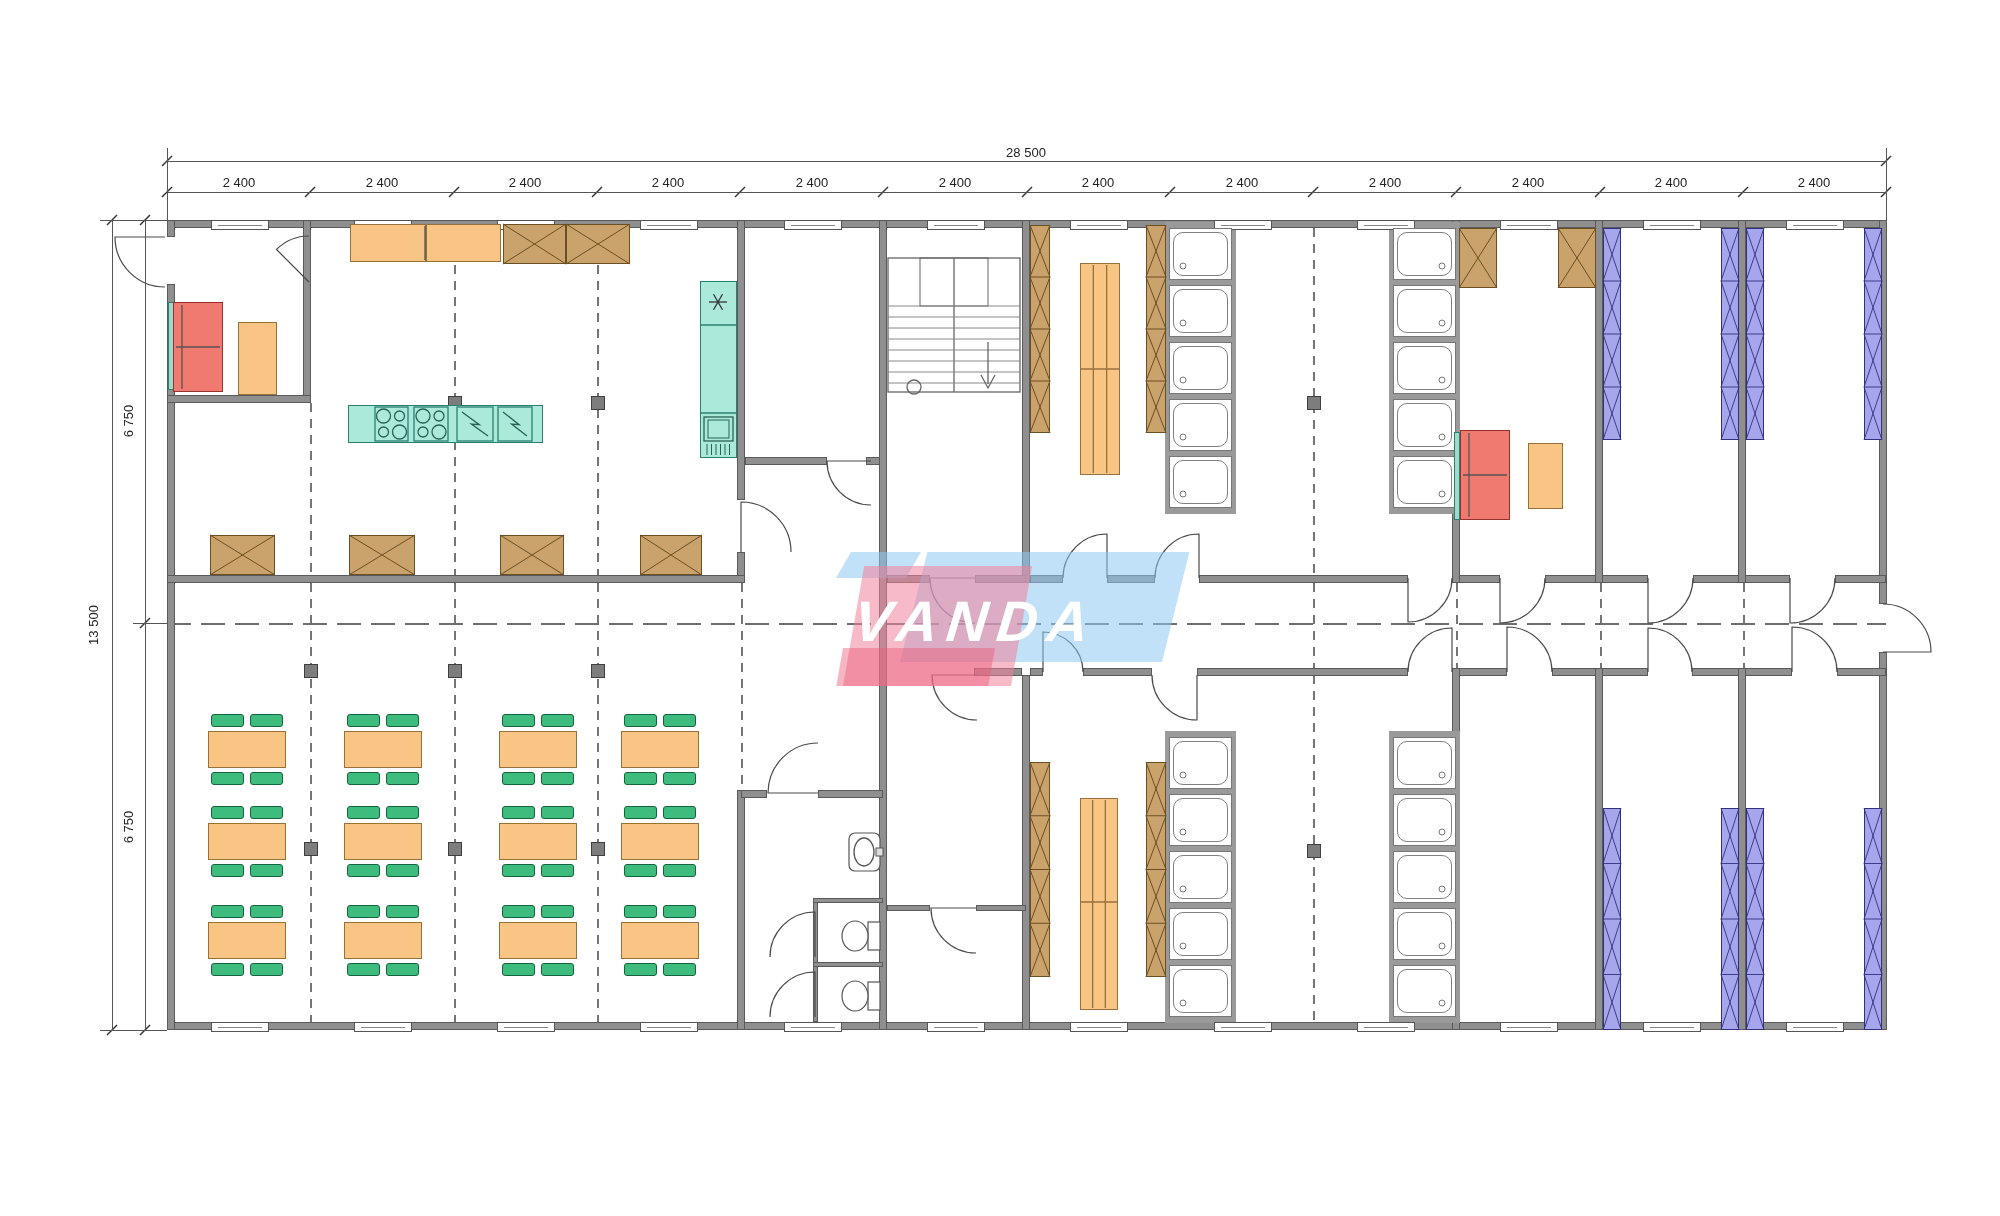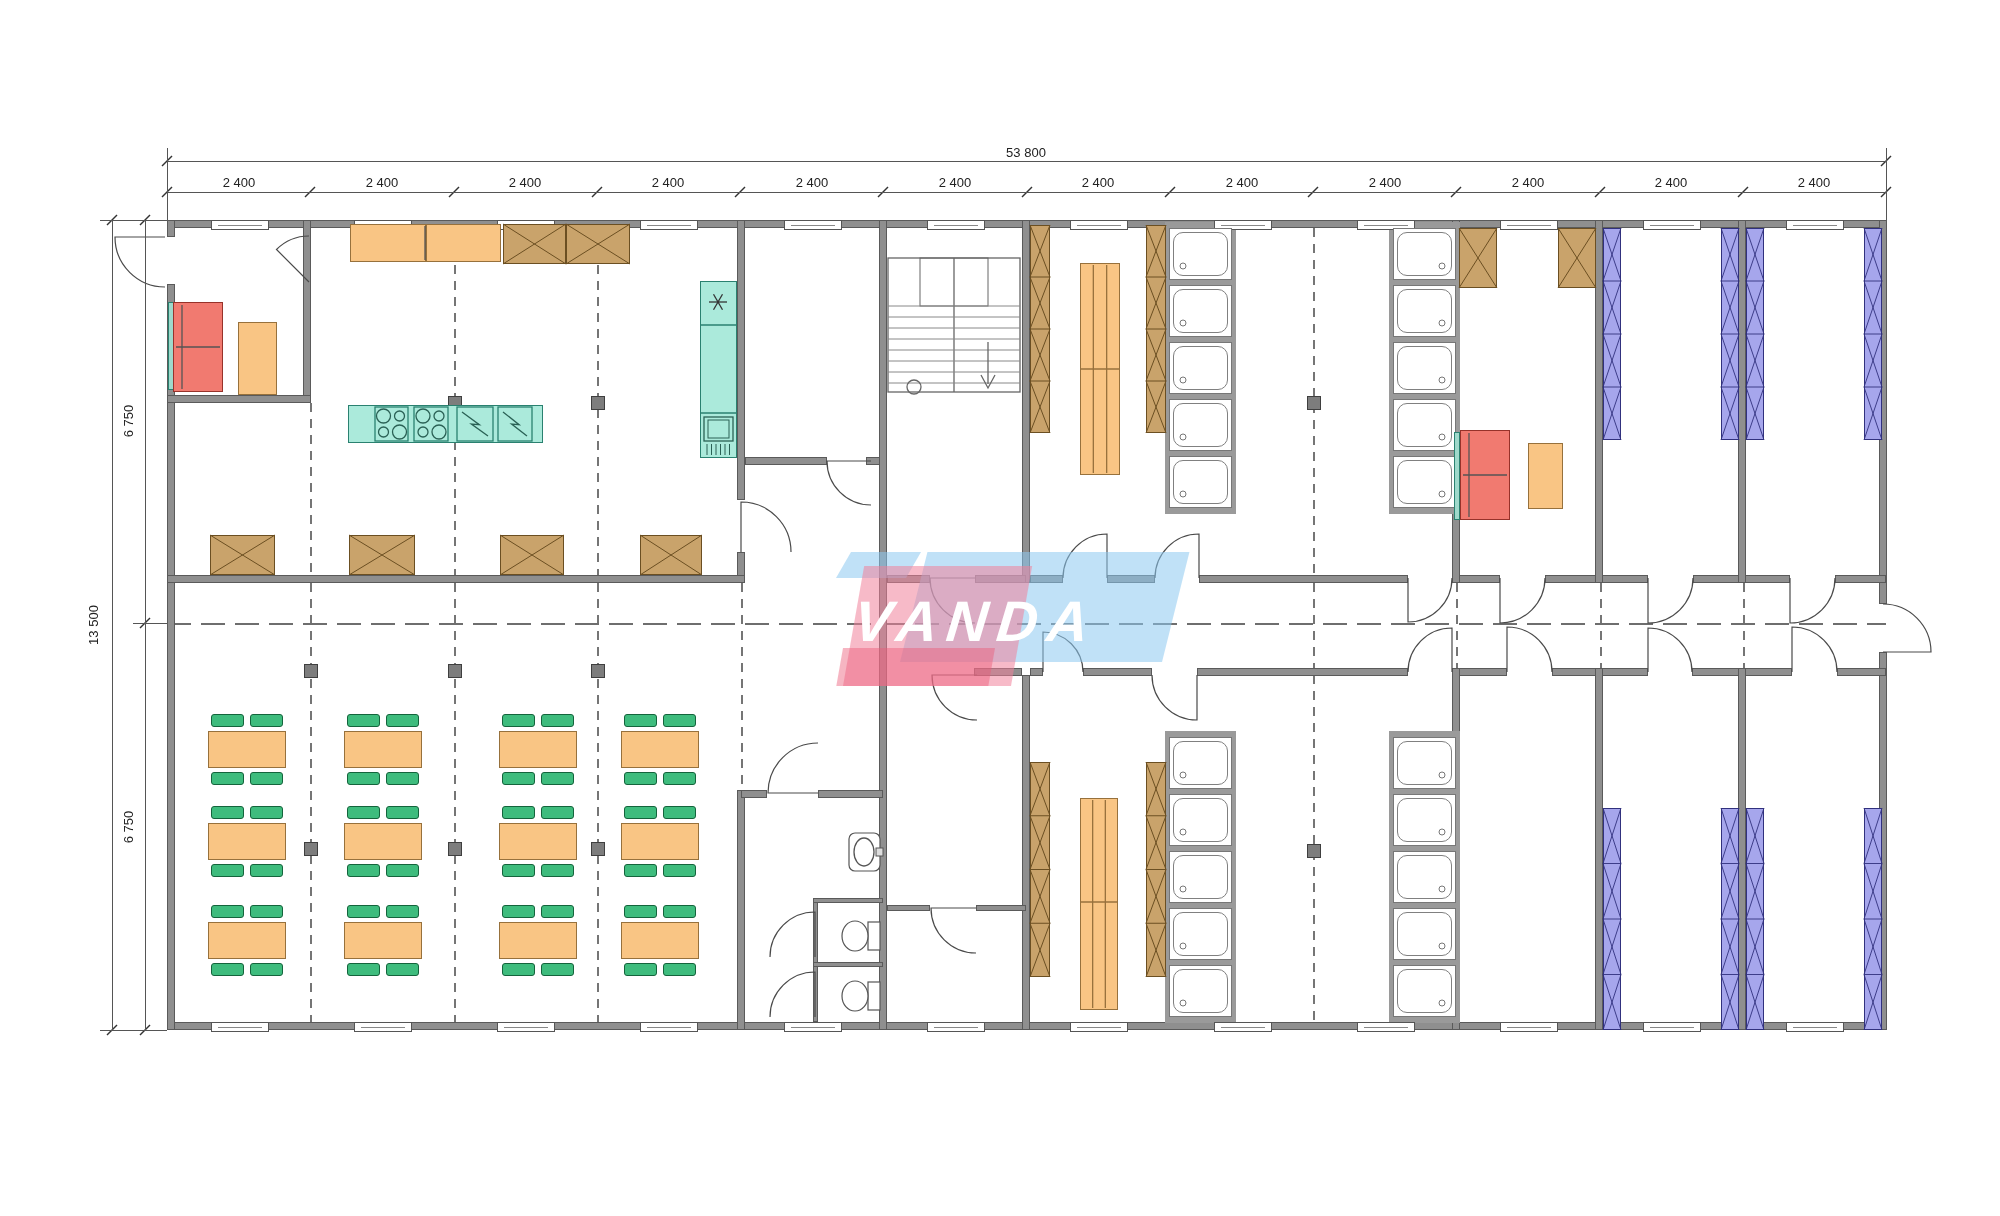--- a/index.html
+++ b/index.html
@@ -303,21 +303,21 @@
       <line x1="1881" y1="197" x2="1891" y2="187" stroke="#333" stroke-width="1.4"></line>
       <line x1="162" y1="166" x2="172" y2="156" stroke="#333" stroke-width="1.4"></line>
       <line x1="1881" y1="166" x2="1891" y2="156" stroke="#333" stroke-width="1.4"></line>
       <line x1="107" y1="225" x2="117" y2="215" stroke="#333" stroke-width="1.4"></line>
       <line x1="107" y1="1035" x2="117" y2="1025" stroke="#333" stroke-width="1.4"></line>
       <line x1="140" y1="225" x2="150" y2="215" stroke="#333" stroke-width="1.4"></line>
       <line x1="140" y1="628" x2="150" y2="618" stroke="#333" stroke-width="1.4"></line>
       <line x1="140" y1="1035" x2="150" y2="1025" stroke="#333" stroke-width="1.4"></line>
     </svg>
 
-  <div class="dimtext hcent" style="left:1026px;top:160px;">53 800</div>
+  <div class="dimtext hcent" style="left:1026px;top:160px;">28 500</div>
   <div class="dimtext vturn" style="left:93px;top:625px;">13 500</div>
   <div class="dimtext vturn" style="left:128px;top:421px;">6 750</div>
   <div class="dimtext vturn" style="left:128px;top:827px;">6 750</div>
 
   <div id="logo-text" style="left: 854px; top: 588px;">VANDA</div>
 <div class="wall" style="left: 167px; top: 220px; width: 1719px; height: 8px;"></div>
     <div class="wall" style="left: 167px; top: 1022px; width: 1719px; height: 8px;"></div>
     <div class="wall" style="left: 167px; top: 220px; width: 8px; height: 17px;"></div>
     <div class="wall" style="left: 167px; top: 284px; width: 8px; height: 746px;"></div>
     <div class="wall" style="left: 1879px; top: 220px; width: 8px; height: 384px;"></div>

